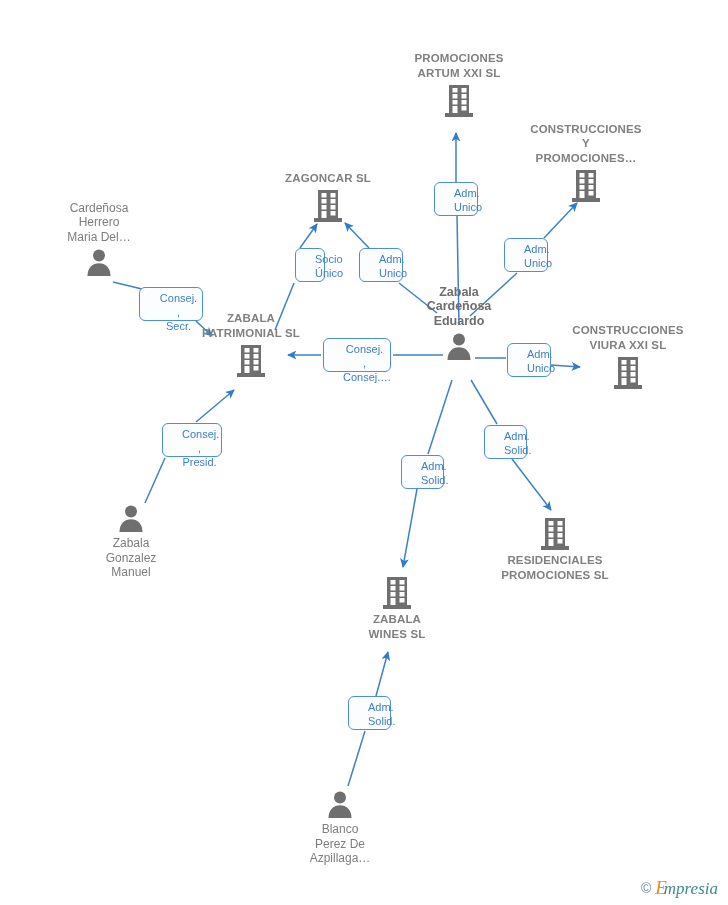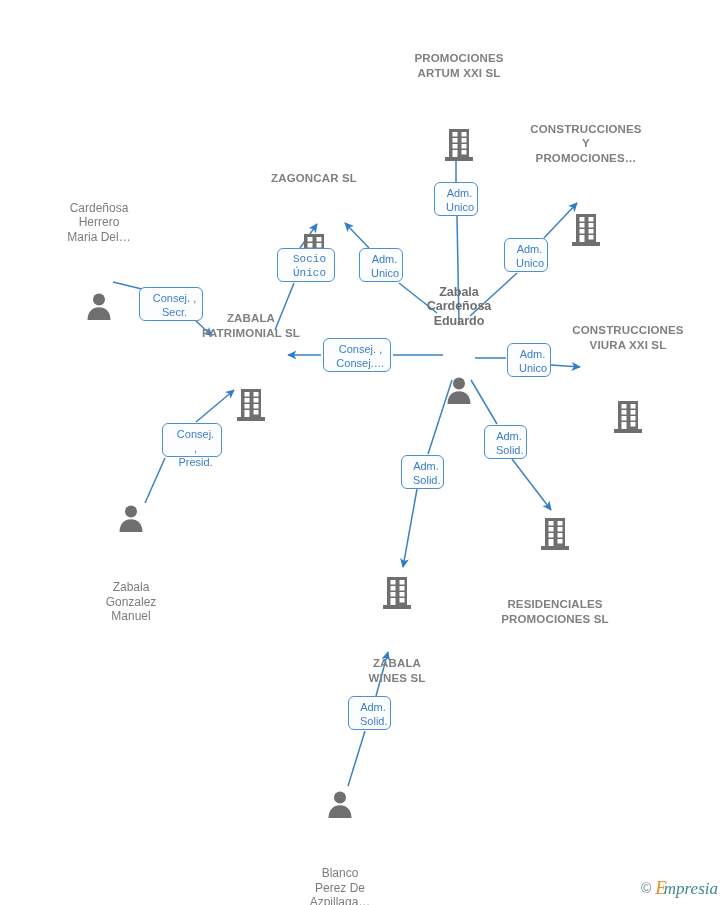--- a/index.html
+++ b/index.html
@@ -26,21 +26,20 @@
     pointer-events: none;
   }
   .node {
     position: absolute;
     width: 140px;
     margin-left: -70px;
     text-align: center;
     display: flex;
     flex-direction: column;
     align-items: center;
-    gap: 44px;
   }
   .node-label {
     font-size: 11.5px;
     line-height: 14.5px;
     color: #808080;
     font-weight: bold;
     letter-spacing: 0.15px;
     white-space: pre-line;
   }
   .node-label.person {
@@ -65,21 +64,21 @@
   .edge-label {
     position: absolute;
     box-sizing: border-box;
     background: #fcfdff;
     border: 1.4px solid #4a90d9;
     border-radius: 6px;
     color: #3c7fc4;
     font-size: 11px;
     line-height: 14px;
     text-align: center;
-    padding: 3px 4px 3px 11px;
+    padding: 3px 4px 3px 19px;
     white-space: pre-line;
     font-family: "Liberation Sans", sans-serif;
   }
   .watermark {
     position: absolute;
     right: 10px;
     bottom: 8px;
     display: flex;
     align-items: center;
     gap: 4px;
@@ -170,21 +169,21 @@
           <rect x="9.5" y="5" width="5" height="4.5" fill="#ffffff"></rect>
           <rect x="18.5" y="5" width="5" height="4.5" fill="#ffffff"></rect>
           <rect x="9.5" y="11" width="5" height="4.5" fill="#ffffff"></rect>
           <rect x="18.5" y="11" width="5" height="4.5" fill="#ffffff"></rect>
           <rect x="9.5" y="17" width="5" height="4.5" fill="#ffffff"></rect>
           <rect x="18.5" y="17" width="5" height="4.5" fill="#ffffff"></rect>
           <rect x="9.5" y="23" width="5" height="7" fill="#ffffff"></rect>
           <rect x="18.5" y="23" width="5" height="4.5" fill="#ffffff"></rect>
         </svg>
       </div>
-      <div class="node label-top" style="left: 314px; top: 170.5px;">
+      <div class="node label-top" style="left: 328px; top: 170.5px;">
         <div class="node-label">ZAGONCAR SL</div>
         <svg width="32" height="34" viewBox="0 0 32 34" class="node-icon">
           <rect x="6" y="2" width="20" height="28" fill="#6f6f6f"></rect>
           <rect x="2" y="30" width="28" height="4" fill="#6f6f6f"></rect>
           <rect x="9.5" y="5" width="5" height="4.5" fill="#ffffff"></rect>
           <rect x="18.5" y="5" width="5" height="4.5" fill="#ffffff"></rect>
           <rect x="9.5" y="11" width="5" height="4.5" fill="#ffffff"></rect>
           <rect x="18.5" y="11" width="5" height="4.5" fill="#ffffff"></rect>
           <rect x="9.5" y="17" width="5" height="4.5" fill="#ffffff"></rect>
           <rect x="18.5" y="17" width="5" height="4.5" fill="#ffffff"></rect>
@@ -289,21 +288,21 @@
 Azpillaga…</div>
         <svg width="30" height="30" viewBox="0 0 30 30" class="node-icon">
           <circle cx="15" cy="8.5" r="6" fill="#6f6f6f"></circle>
           <path d="M3.5,29 C3.5,20.6 8.7,16.2 15,16.2 C21.3,16.2 26.5,20.6 26.5,29 Z" fill="#6f6f6f"></path>
         </svg>
       </div>
     </div>
   <div id="edge-labels-group">
       <div class="edge-label" style="left: 139px; top: 287px; width: 64px; height: 34px;">Consej. ,
 Secr.</div>
-      <div class="edge-label" style="left: 277px; top: 248px; width: 58px; height: 34px; font-family: Liberation Mono, monospace;">Socio
+      <div class="edge-label" style="left: 295px; top: 248px; width: 30px; height: 34px;">Socio
 Único</div>
       <div class="edge-label" style="left: 359px; top: 248px; width: 44px; height: 34px;">Adm.
 Unico</div>
       <div class="edge-label" style="left: 434px; top: 182px; width: 44px; height: 34px;">Adm.
 Unico</div>
       <div class="edge-label" style="left: 504px; top: 238px; width: 44px; height: 34px;">Adm.
 Unico</div>
       <div class="edge-label" style="left: 323px; top: 338px; width: 68px; height: 34px;">Consej. ,
 Consej.…</div>
       <div class="edge-label" style="left: 507px; top: 343px; width: 44px; height: 34px;">Adm.

